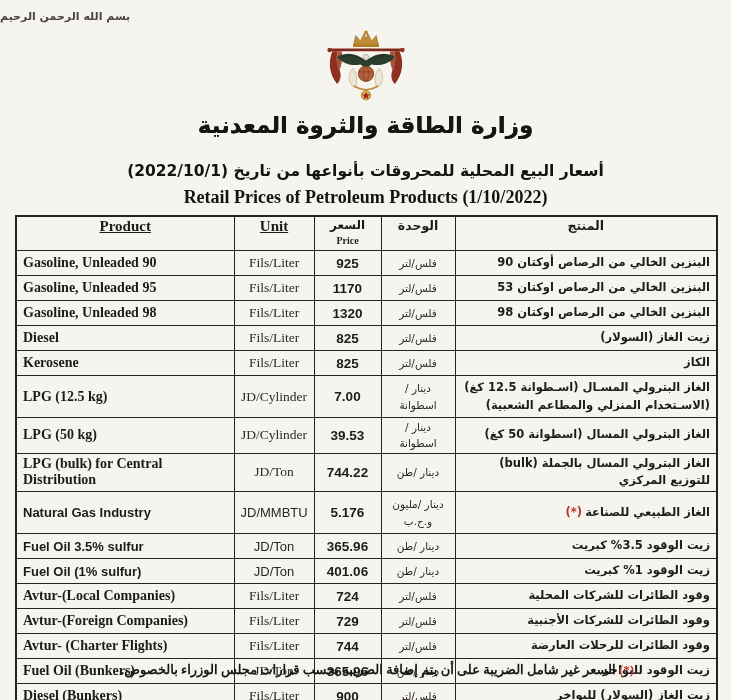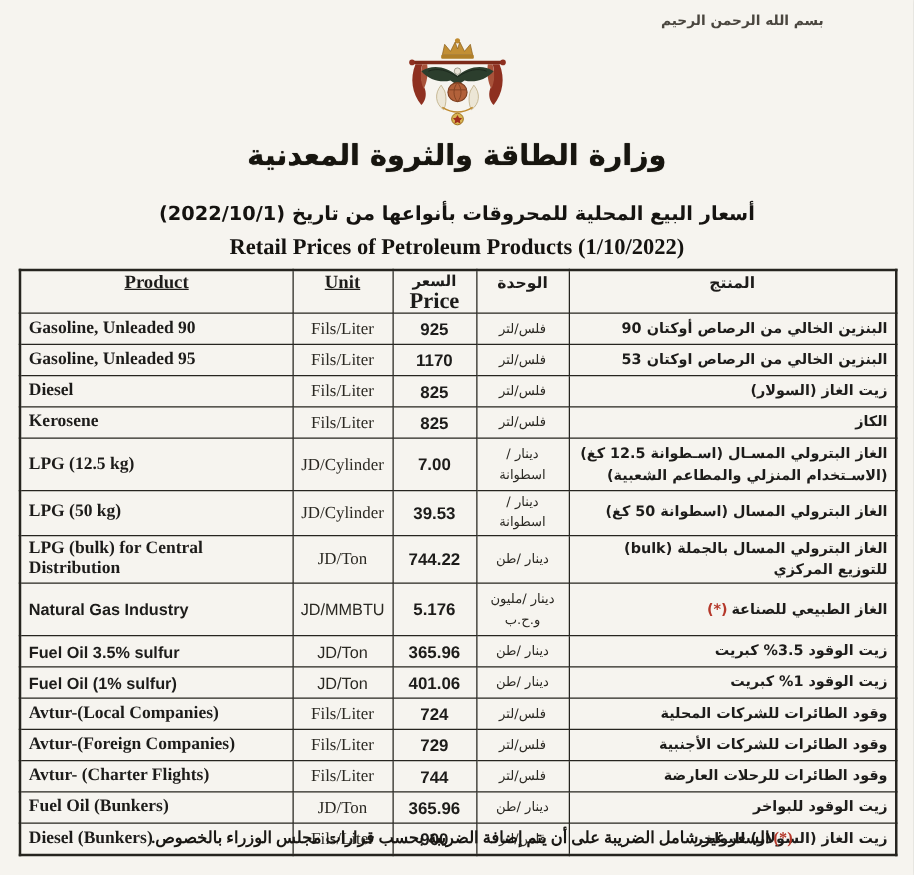--- a/index.html
+++ b/index.html
@@ -3,21 +3,21 @@
 <meta charset="utf-8">
 <style>
   html,body{margin:0;padding:0;background:#e8e6e1;}
   .page{
     position:relative; width:731px; height:700px; background:#f6f4ef;
     font-family:"Liberation Serif", serif; color:#1d1c1a; overflow:hidden;
     box-shadow:0 0 4px rgba(0,0,0,.2);
   }
   .bismillah{
     position:absolute; top:10px; left:0; width:100%; padding-right:72px; box-sizing:border-box;
-    text-align:right; font-family:"DejaVu Sans", sans-serif;
+    text-align:left; font-family:"DejaVu Sans", sans-serif;
     font-size:11px; font-weight:bold; color:#4a463f; letter-spacing:.5px;
   }
   .emblem{ position:absolute; top:28px; left:50%; transform:translateX(-50%); }
   .ministry{
     position:absolute; top:112px; left:0; width:100%; text-align:center; direction:rtl;
     font-family:"DejaVu Sans", sans-serif; font-weight:bold; font-size:23px; color:#17150f;
     letter-spacing:.5px; text-shadow:0 0 .6px #17150f;
   }
   .title-ar{
     position:absolute; top:162px; left:0; width:100%; text-align:center; direction:rtl;
@@ -35,21 +35,21 @@
     border:1.6px solid #26241f; padding:1px 6px; overflow:hidden;
   }
   table.prices{ border:2.5px solid #26241f; }
   thead th{
     height:31px; vertical-align:top; text-align:center; font-weight:bold; padding-top:2px;
   }
   .h-lat{ font-family:"Liberation Serif", serif; font-size:15px;text-decoration:underline; }
   .h-ar{ font-family:"DejaVu Sans", sans-serif; font-size:12.5px; direction:rtl; }
   .h-price div{ line-height:15px; }
   .h-price .ar{ font-family:"DejaVu Sans", sans-serif; font-size:12px; }
-  .h-price .en{ font-family:"Liberation Serif", serif; font-size:18px; }
+  .h-price .en{ font-family:"Liberation Serif", serif; font-size:10px; }
   tbody td{ height:22px; vertical-align:middle; }
   tr.row-tall td{ height:39px; }
   .c-prod{ font-weight:bold; font-size:14px; text-align:left; font-family:"Liberation Serif", serif; padding-left:8px; }
   .c-unit{ text-align:center; font-size:13.5px; font-family:"Liberation Serif", serif; color:#2b2923; }
   tr.row-sans .c-prod, tr.row-sans .c-unit{ font-family:"Liberation Sans", sans-serif; font-size:13px; }
   .c-price{ text-align:center; font-family:"Liberation Sans", sans-serif; font-weight:bold; font-size:13.5px; }
   .c-unitar{
     text-align:center; direction:rtl; font-family:"DejaVu Sans", sans-serif;
     font-size:10.5px; color:#2b2923; white-space:pre-line; line-height:1.55;
   }
@@ -128,20 +128,27 @@
       <td class="c-prodar"><span class="ar-text">البنزين الخالي من الرصاص أوكتان 90</span></td>
     </tr>
         <tr>
       <td class="c-prod">Gasoline, Unleaded 95</td>
       <td class="c-unit">Fils/Liter</td>
       <td class="c-price">1170</td>
       <td class="c-unitar">فلس/لتر</td>
       <td class="c-prodar"><span class="ar-text">البنزين الخالي من الرصاص اوكتان 53</span></td>
     </tr>
         <tr>
+      <td class="c-prod">Gasoline, Unleaded 98</td>
+      <td class="c-unit">Fils/Liter</td>
+      <td class="c-price">1320</td>
+      <td class="c-unitar">فلس/لتر</td>
+      <td class="c-prodar"><span class="ar-text">البنزين الخالي من الرصاص اوكتان 98</span></td>
+    </tr>
+        <tr>
       <td class="c-prod">Diesel</td>
       <td class="c-unit">Fils/Liter</td>
       <td class="c-price">825</td>
       <td class="c-unitar">فلس/لتر</td>
       <td class="c-prodar"><span class="ar-text">زيت الغاز (السولار)</span></td>
     </tr>
         <tr>
       <td class="c-prod">Kerosene</td>
       <td class="c-unit">Fils/Liter</td>
       <td class="c-price">825</td>

